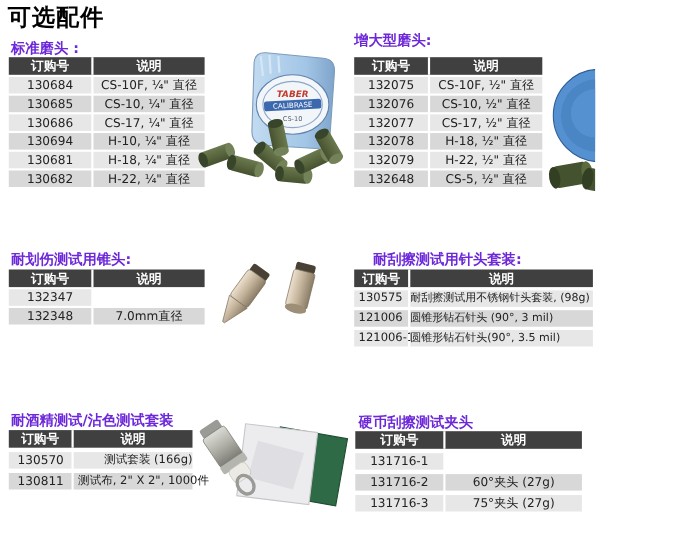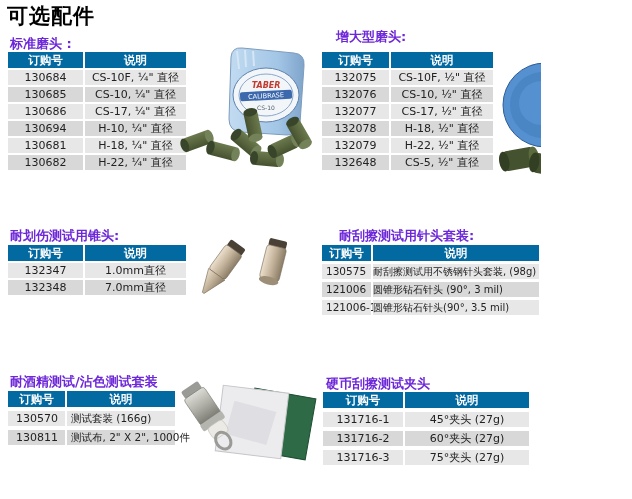--- a/index.html
+++ b/index.html
@@ -2,41 +2,41 @@
 <html><head>
 <meta charset="utf-8">
 <style>
   html,body{margin:0;padding:0;background:#fff;}
   .canvas{position:relative;width:541px;height:499px;background:#ffffff;overflow:hidden;
           font-family:"DejaVu Sans",sans-serif;color:#111;}
   .page-title{position:absolute;left:7px;top:2px;font-size:21px;font-weight:bold;
               letter-spacing:1px;color:#000;}
   .section-label{position:absolute;font-size:13px;font-weight:bold;color:#6d28d9;white-space:nowrap;}
   .ptable{position:absolute;}
-  .thead{display:flex;background:#0369a1;color:#fff;font-weight:bold;}
+  .thead{display:flex;background:#404040;color:#fff;font-weight:bold;}
   .th{height:16px;line-height:16px;font-size:11.5px;text-align:center;}
   .th.c1{border-right:2px solid #fff;}
   .tr{display:flex;margin-top:2px;}
   .td{height:15px;line-height:15px;font-size:11px;color:#222;background:#e7e7e7;
       text-align:center;white-space:nowrap;box-sizing:border-box;}
   .td.c1{margin-right:2px;}
   .tbody .tr:nth-child(even) .td{background:#d8d8d8;}
   
   .t1 .c1,.t3 .c1{width:75px}  .t1 .c2,.t3 .c2{width:101px}
   .t2 .c1{width:67px}          .t2 .c2{width:102px}
   .t4 .c1{width:49px}          .t4 .c2{width:166px}
   .t5 .c1{width:57px}          .t5 .c2{width:108px}
   .t6 .c1{width:80px}          .t6 .c2{width:124px}
   
   .t4 .td{text-align:left;}
   .t4 .td.c1{padding-left:4px;font-size:10.5px;}
   .t4 .td.c2{padding-left:0;font-size:10px;}
   .t5 .td{text-align:left;}
   .t5 .td.c1{padding-left:8px;}
-  .t5 .td.c2{padding-left:4px;font-size:10.5px;}
+  .t5 .td.c2{padding-left:4px;font-size:10.5px;text-align:right;}
   .t5 .tr,.t6 .tr{margin-top:4px;}
   .t4 .tr{margin-top:3px;}
   .photo{position:absolute;}
   svg{display:block;}
 </style>
 </head>
 <body>
 
 <div class="canvas">
 
@@ -129,21 +129,21 @@
           </g>
         <g transform="translate(74,80) rotate(78)">
             <rect x="-13" y="-7" width="26" height="14" rx="2" fill="url(#gWheel)"></rect>
             <ellipse cx="-13" cy="0" rx="4" ry="7" fill="#39452a"></ellipse>
             <ellipse cx="13" cy="0" rx="4" ry="7" fill="#74825a"></ellipse>
           </g>
       </g>
     </svg>
   </div>
 
-  <div class="section-label" style="left:322px;top:28px;margin-left:14px;">增大型磨头:</div>
+  <div class="section-label" style="left:322px;top:28px;">增大型磨头:</div>
   <div class="ptable t2" style="left:322px;top:52px;">
     <div class="thead">
       <div class="th c1">订购号</div>
       <div class="th c2">说明</div>
     </div>
     <div class="tbody">
       <div class="tr">
         <div class="td c1">132075</div>
         <div class="td c2">CS-10F, ½" 直径</div>
       </div>
@@ -213,21 +213,20 @@
 
   <div class="section-label" style="left:10px;top:227px;">耐划伤测试用锥头:</div>
   <div class="ptable t3" style="left:8px;top:245px;">
     <div class="thead">
       <div class="th c1">订购号</div>
       <div class="th c2">说明</div>
     </div>
     <div class="tbody">
       <div class="tr">
         <div class="td c1">132347</div>
-        <div class="td c2">1.0mm直径</div>
       </div>
       <div class="tr">
         <div class="td c1">132348</div>
         <div class="td c2">7.0mm直径</div>
       </div>
     </div>
   </div>
   <div class="photo" style="left:186px;top:237px;">
     <svg width="118" height="72" viewBox="0 0 118 72">
       <defs>
@@ -330,21 +329,20 @@
 
   <div class="section-label" style="left:326px;top:375px;">硬币刮擦测试夹头</div>
   <div class="ptable t6" style="left:323px;top:392px;">
     <div class="thead">
       <div class="th c1">订购号</div>
       <div class="th c2">说明</div>
     </div>
     <div class="tbody">
       <div class="tr">
         <div class="td c1">131716-1</div>
-        <div class="td c2">45°夹头 (27g)</div>
       </div>
       <div class="tr">
         <div class="td c1">131716-2</div>
         <div class="td c2">60°夹头 (27g)</div>
       </div>
       <div class="tr">
         <div class="td c1">131716-3</div>
         <div class="td c2">75°夹头 (27g)</div>
       </div>
     </div>

